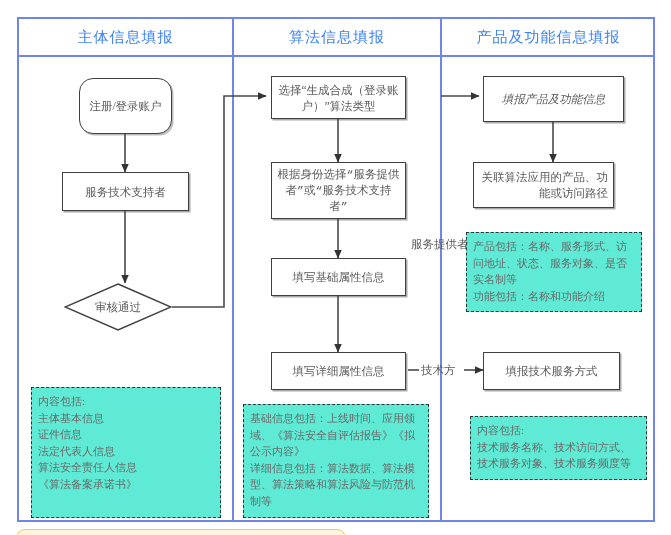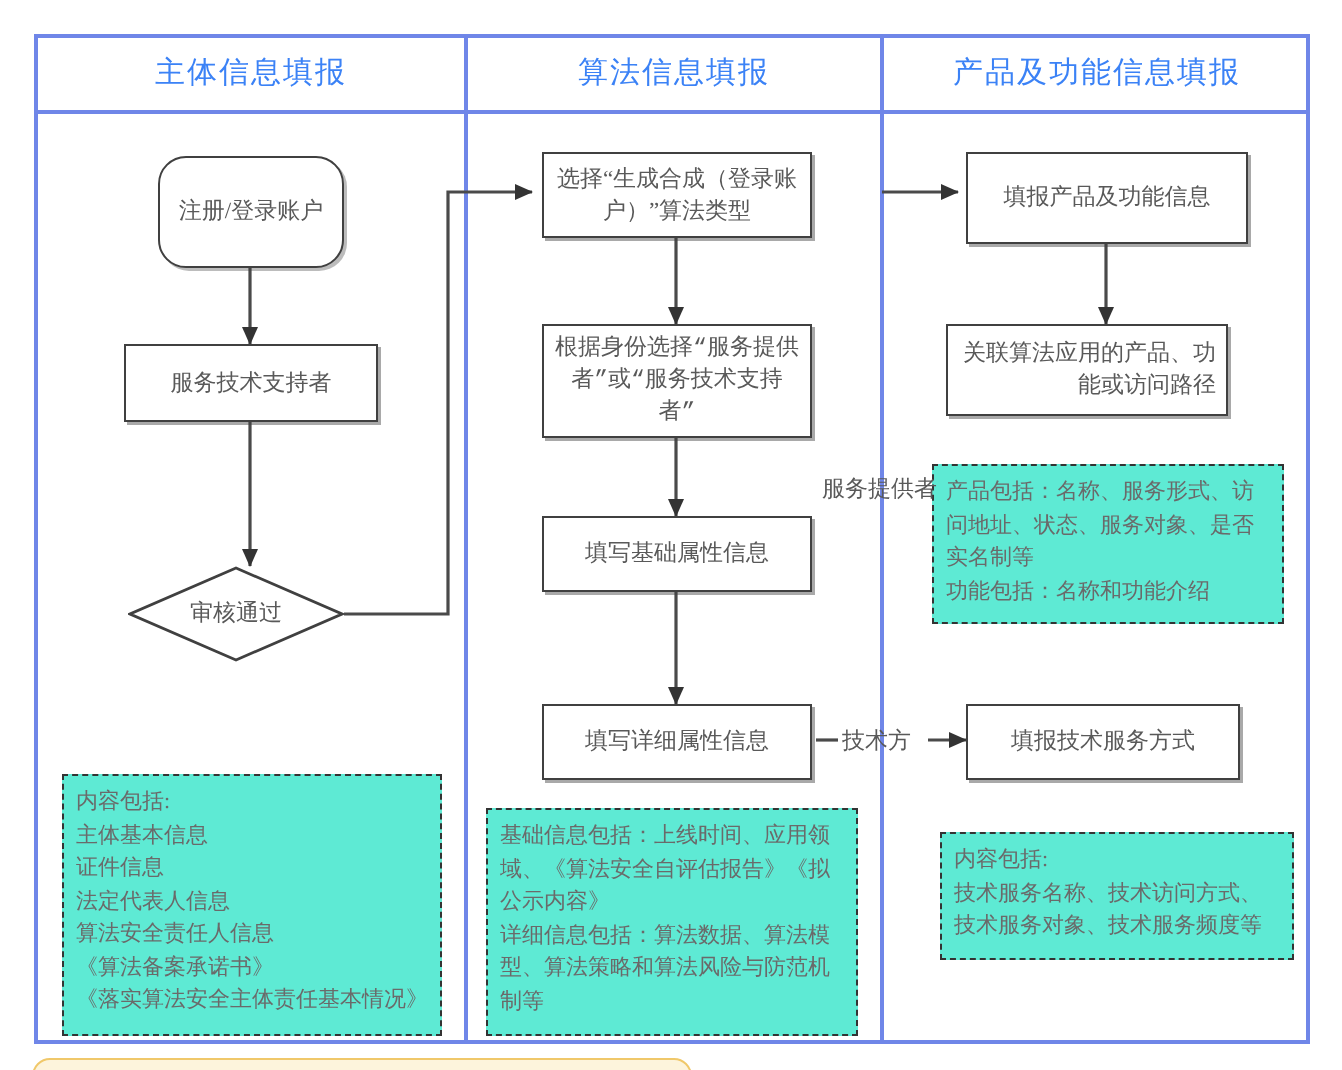--- a/index.html
+++ b/index.html
@@ -141,21 +141,20 @@
     <span class="diamond-label">审核通过</span>
   </div>
 
   <div class="note" style="left:31px;top:387px;width:190px;height:131px;">
     <span class="ln">内容包括:</span>
     <span class="ln">主体基本信息</span>
     <span class="ln">证件信息</span>
     <span class="ln">法定代表人信息</span>
     <span class="ln">算法安全责任人信息</span>
     <span class="ln">《算法备案承诺书》</span>
-    <span class="ln">《落实算法安全主体责任基本情况》</span>
   </div>
 
   <div class="node" style="left:271px;top:76px;width:135px;height:43px;">
     <span>选择“生成合成（登录账户）”算法类型</span>
   </div>
 
   <div class="node" style="left:271px;top:162px;width:135px;height:57px;font-family:Liberation Mono, monospace;">
     <span>根据身份选择“服务提供者”或“服务技术支持者”</span>
   </div>
 
@@ -165,21 +164,21 @@
 
   <div class="node" style="left:271px;top:352px;width:135px;height:38px;">
     <span>填写详细属性信息</span>
   </div>
 
   <div class="note wrap" style="left:243px;top:404px;width:186px;height:114px;">
     <span class="ln">基础信息包括：上线时间、应用领域、《算法安全自评估报告》《拟公示内容》</span>
     <span class="ln">详细信息包括：算法数据、算法模型、算法策略和算法风险与防范机制等</span>
   </div>
 
-  <div class="node" style="left:483px;top:76px;width:141px;height:46px;">
+  <div class="node" style="left:483px;top:76px;width:141px;height:46px;font-style:italic;">
     <span>填报产品及功能信息</span>
   </div>
 
   <div class="node" style="left:473px;top:162px;width:141px;height:46px;text-align:right;">
     <span>关联算法应用的产品、功能或访问路径</span>
   </div>
 
   <div class="note wrap" style="left:466px;top:232px;width:176px;height:80px;">
     <span class="ln">产品包括：名称、服务形式、访问地址、状态、服务对象、是否实名制等</span>
     <span class="ln">功能包括：名称和功能介绍</span>

